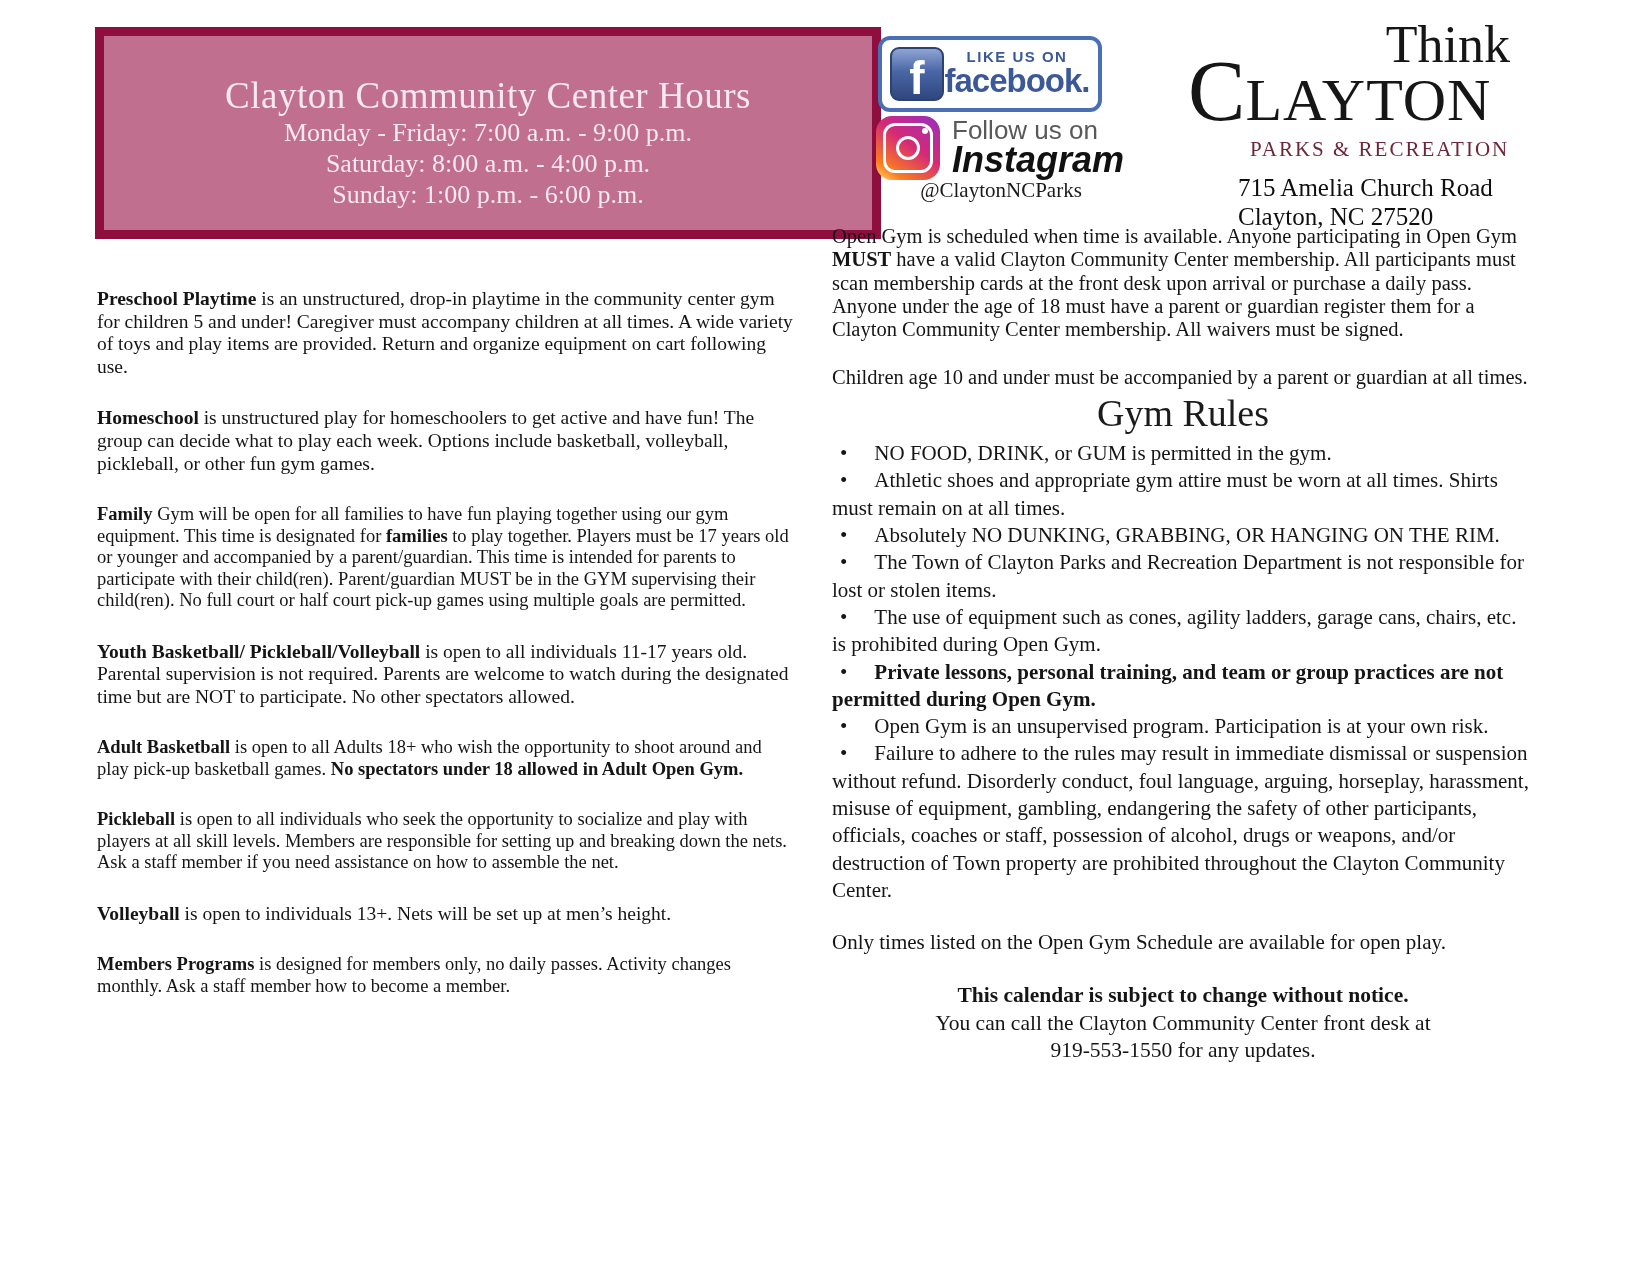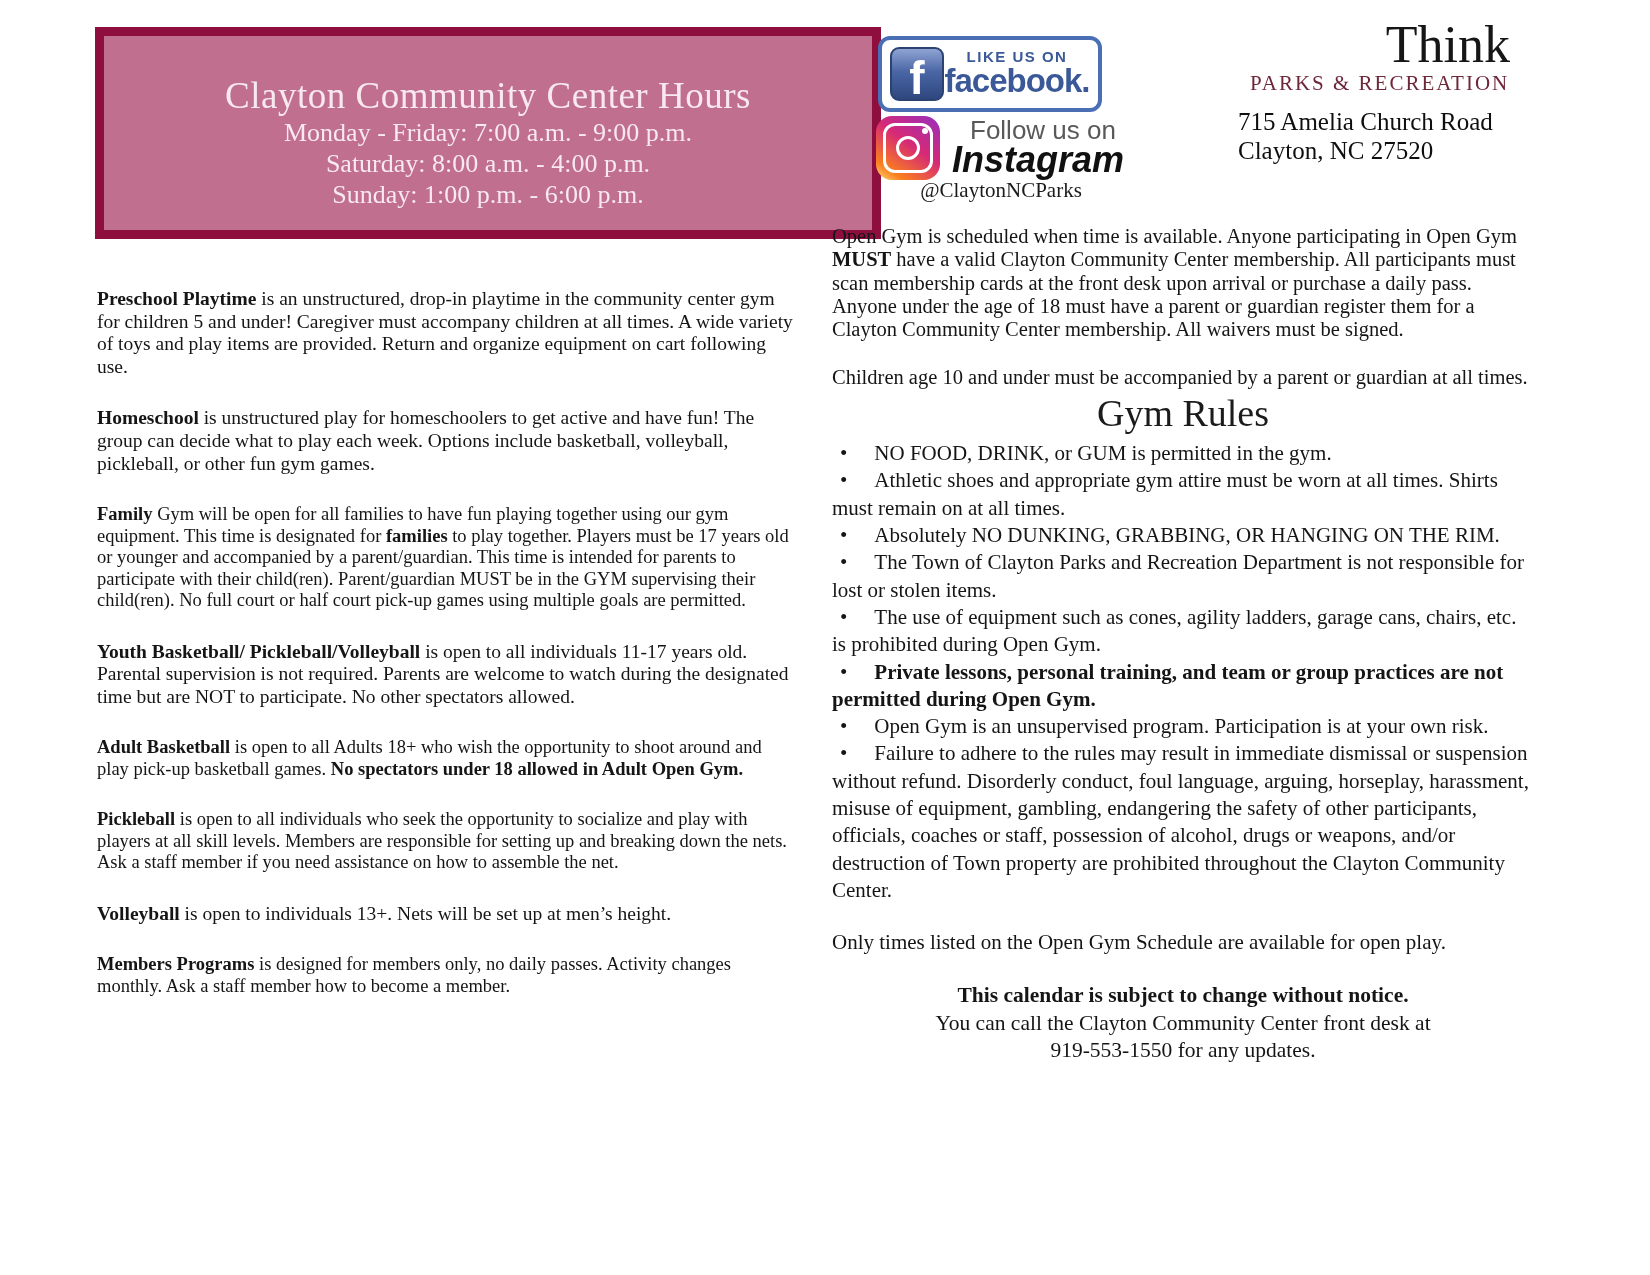--- a/index.html
+++ b/index.html
@@ -34,21 +34,21 @@
   .fb-likeuson { font-size:15px; font-weight:bold; letter-spacing:1.5px; }
   .fb-wordmark { font-size:33px; font-weight:bold; letter-spacing:-1px; margin-top:-3px; }
 
   .ig-row { position:absolute; left:876px; top:116px; display:flex; align-items:center; }
   .ig-icon { width:64px; height:64px; border-radius:16px; position:relative; flex:0 0 64px;
     background:linear-gradient(215deg,#962fbf 0%,#d62976 45%,#fa7e1e 82%,#feda75 100%); }
   .ig-frame { position:absolute; left:7px; top:7px; right:7px; bottom:7px; border:3px solid #fff; border-radius:12px; }
   .ig-lens { position:absolute; left:20px; top:20px; width:24px; height:24px; border:3.5px solid #fff; border-radius:50%; }
   .ig-dot { position:absolute; right:12px; top:12px; width:6px; height:6px; background:#fff; border-radius:50%; }
   .ig-textcol { margin-left:12px; }
-  .ig-follow { font-family:"Liberation Sans",sans-serif; font-size:26px; color:#595959; line-height:1;margin-left:18px; }
+  .ig-follow { font-family:"Liberation Sans",sans-serif; font-size:26px; color:#595959; line-height:1; }
   .ig-wordmark { font-family:Liberation Sans, sans-serif; font-style:italic; font-weight:bold; font-size:36px; color:#111; line-height:1.05; margin-top:-2px; }
   .ig-handle { position:absolute; left:876px; top:178px; width:250px; text-align:center; font-size:21px; color:#1a1a1a; }
 
   
   .logo-block { position:absolute; left:1180px; top:20px; width:330px; color:#161616; }
   .logo-think { font-size:52px; line-height:0.95; margin-left:104px;text-align:right; }
   .logo-clayton { margin-left:8px; margin-top:-10px; white-space:nowrap; }
   .logo-clayton .bigc { font-size:86px; line-height:0.75; }
   .logo-clayton .rest { font-size:60px; letter-spacing:1px; }
   .logo-tagline { font-size:21px; letter-spacing:2px; color:#6e2639; margin-left:70px; margin-top:2px; }
@@ -99,20 +99,23 @@
   </div>
   <div class="ig-textcol">
     <div class="ig-follow">Follow us on</div>
     <div class="ig-wordmark">Instagram</div>
   </div>
 </div>
 <div class="ig-handle">@ClaytonNCParks</div>
 
 <div class="logo-block">
   <div class="logo-think">Think</div>
+  <div class="logo-clayton">
+    <span class="bigc">C</span><span class="rest">LAYTON</span>
+  </div>
   <div class="logo-tagline">PARKS &amp; RECREATION</div>
   <div class="logo-address">
     <div>715 Amelia Church Road</div>
     <div>Clayton, NC 27520</div>
   </div>
 </div>
 
 <div class="left-col">
     <p class="program"><span><span class="b">Preschool Playtime</span><span> is an unstructured, drop-in playtime in the community center gym for children 5 and under! Caregiver must accompany children at all times. A wide variety of toys and play items are provided. Return and organize equipment on cart following use.</span></span></p>
     <p class="program"><span><span class="b">Homeschool</span><span> is unstructured play for homeschoolers to get active and have fun!  The group can decide what to play each week. Options include basketball, volleyball, pickleball, or other fun gym games.</span></span></p>

